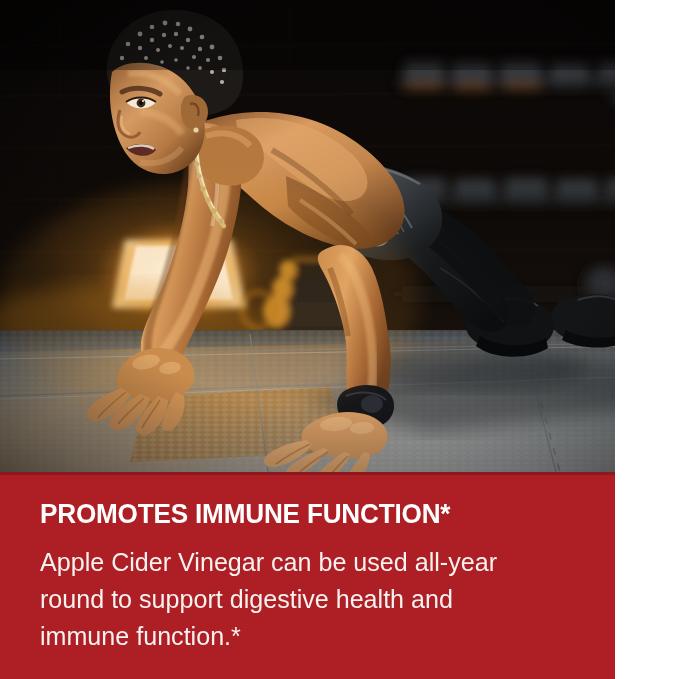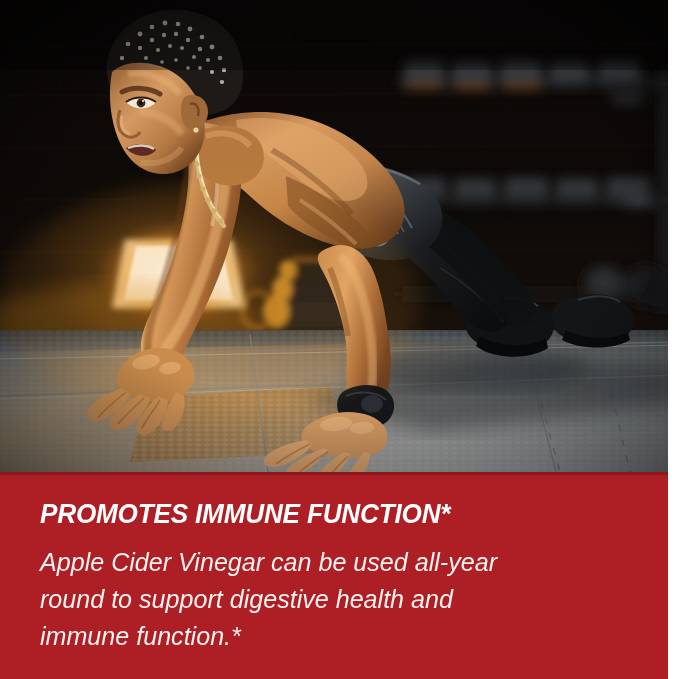--- a/index.html
+++ b/index.html
@@ -5,25 +5,24 @@
   html, body {
     margin: 0;
     padding: 0;
     background: #ffffff;
   }
   body {
     font-family: "Liberation Sans", sans-serif;
   }
   #ad-card {
     position: relative;
-    width: 668px;
+    width: 615px;
     height: 679px;
     overflow: hidden;
     background: #ffffff;
-    font-style: italic;
   }
 
   
   #photo {
     position: absolute;
     left: 0; top: 0;
     width: 679px;
     height: 472px;
     overflow: hidden;
     background: #0a0705;

